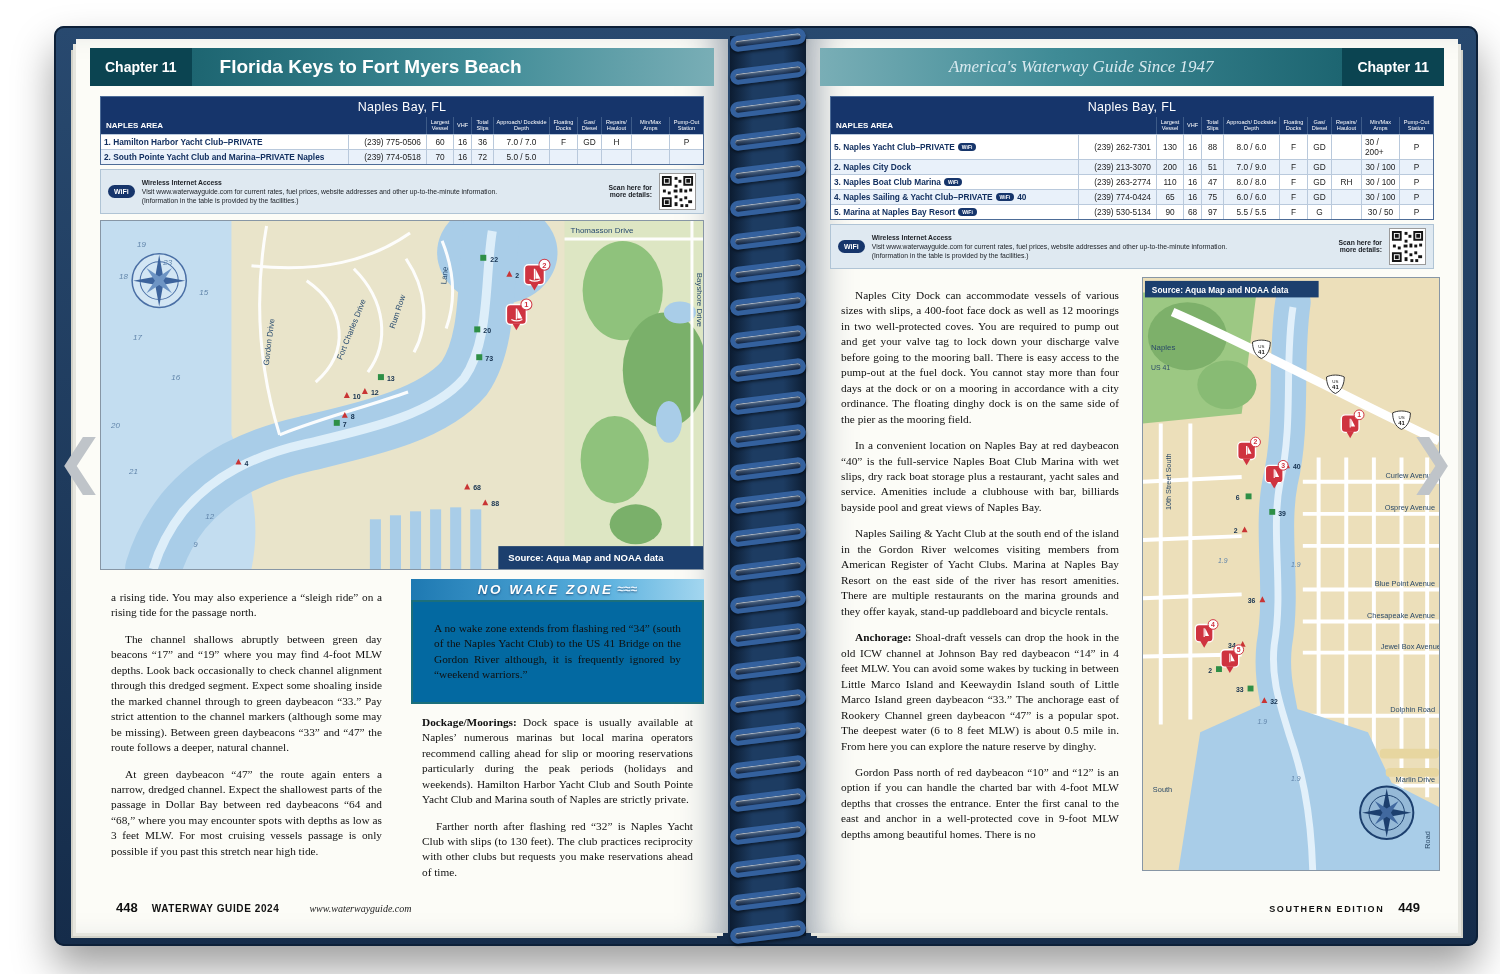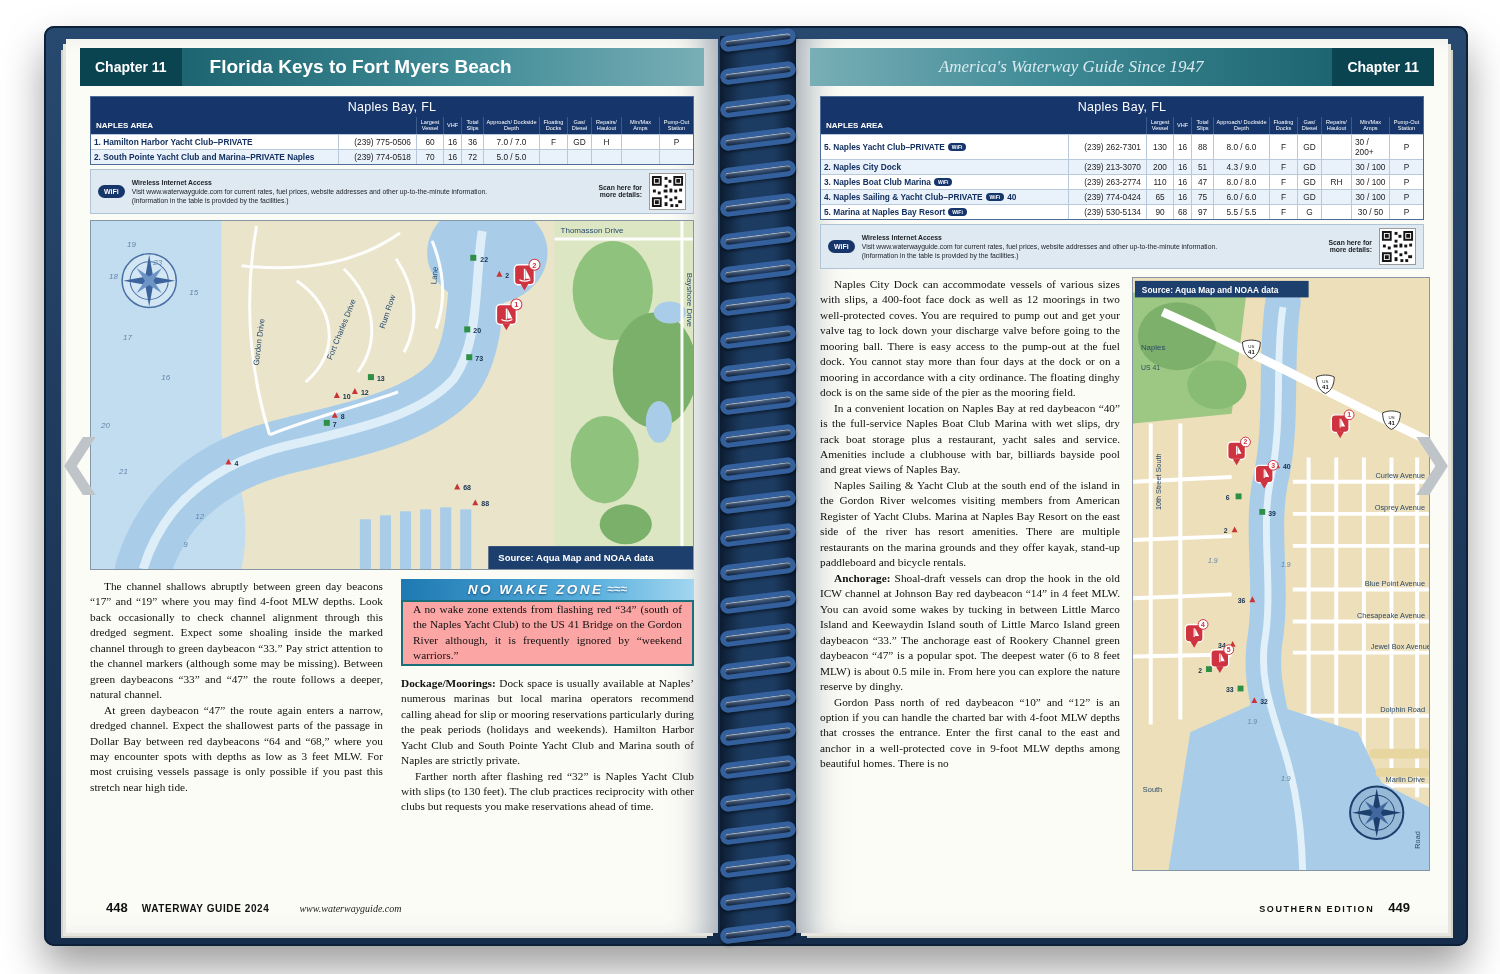--- a/index.html
+++ b/index.html
@@ -1,21 +1,21 @@
 <!DOCTYPE html>
 <html><head>
 <meta charset="utf-8">
 <style>
   *{margin:0;padding:0;box-sizing:border-box}
   html,body{width:1500px;height:974px;background:#ffffff;overflow:hidden;
     font-family:"Liberation Sans",sans-serif;}
   .stage{position:relative;width:1500px;height:974px;background:#fff}
 
   
-  .book{position:absolute;left:44px;top:26px;width:1424px;height:920px;
+  .book{position:absolute;left:54px;top:26px;width:1424px;height:920px;
     background:linear-gradient(180deg,#28496f,#152c4a);border-radius:10px;
     box-shadow:0 22px 40px rgba(0,0,0,.38), inset 0 0 0 2px #0d2038;}
   .spine{position:absolute;left:676px;top:10px;width:76px;height:900px;
     background:linear-gradient(90deg,#0c1c31,#1d3c62 30%,#1d3c62 70%,#0c1c31);}
   .page{position:absolute;top:13px;height:894px;background:#fcfcf7;}
   .page.pl{left:22px;width:652px;
     box-shadow:-4px 4px 0 -1px #e6e6df,-8px 8px 0 -3px #d2d2c9,
       inset -34px 0 38px -26px rgba(35,55,85,.5);}
   .page.pr{left:752px;width:652px;
     box-shadow:4px 4px 0 -1px #e6e6df,8px 8px 0 -3px #d2d2c9,
@@ -82,30 +82,30 @@
   .map-wrap{position:relative;border:1px solid #8796a5;background:#bcd8ec;overflow:hidden;}
   .map-left-wrap{margin:6px 24px 0 24px;height:350px;}
   .map-right-wrap{flex:1;height:594px;}
   .mapsvg{display:block;width:100%;height:100%;}
   .mapsvg text{font-family:"Liberation Sans",sans-serif;}
 
   
   .cols{display:flex;gap:18px;margin:9px 24px 0 24px;}
   .col{flex:1;min-width:0}
   p.body{font-family:"Liberation Serif",serif;font-size:11.3px;line-height:1.37;
-    text-align:justify;color:#101010;margin:0;}
+    text-align:justify;color:#101010;margin:11px;}
   p.body.ind{text-indent:14px}
   .lead{font-weight:bold}
 
   .nowake{height:21px;display:flex;align-items:center;justify-content:center;gap:4px;
     background:linear-gradient(90deg,#1e79b2,#59b0de 65%,#a3d6ef);
     color:#fff;font-weight:bold;font-style:italic;font-size:13.5px;letter-spacing:2.5px;
     text-shadow:0 1px 2px rgba(0,20,60,.55);}
   .nowake .waves{font-style:normal;letter-spacing:0;color:#eaf6ff;font-size:12px}
-  .nowake-box{border:2px solid #1b6f7b;background:#fca5a5;padding:0 10px;margin:0 0 10px 0;}
+  .nowake-box{border:2px solid #1b6f7b;background:#0369a1;padding:8px 10px;margin:0 0 10px 0;}
 
   .main-right{display:flex;gap:12px;margin:8px 18px 0 24px;}
   .text-col{width:300px;flex:0 0 auto}
 
   
   .foot{position:absolute;bottom:18px;display:flex;align-items:baseline;gap:14px;}
   .foot.l{left:40px}
   .foot.r{right:38px}
   .f-num{font-weight:bold;font-size:13px;color:#111}
   .f-brand{font-weight:bold;font-size:10px;letter-spacing:.6px;color:#111}
@@ -316,20 +316,21 @@
           </g>
           <g>
             <rect x="396" y="327" width="204" height="23" fill="#1c3f6e"></rect>
             <text x="406" y="342" font-size="9.5" font-weight="bold" fill="#fff">Source: Aqua Map and NOAA data</text>
           </g>
         </svg>
       </div>
 
       <div class="cols">
         <div class="col">
+          <p class="body">a rising tide. You may also experience a “sleigh ride” on a rising tide for the passage north.</p>
           <p class="body ind">The channel shallows abruptly between green day beacons “17” and “19” where you may find 4-foot MLW depths. Look back occasionally to check channel alignment through this dredged segment. Expect some shoaling inside the marked channel through to green daybeacon “33.” Pay strict attention to the channel markers (although some may be missing). Between green daybeacons “33” and “47” the route follows a deeper, natural channel.</p>
           <p class="body ind">At green daybeacon “47” the route again enters a narrow, dredged channel. Expect the shallowest parts of the passage in Dollar Bay between red daybeacons “64 and “68,” where you may encounter spots with depths as low as 3 feet MLW. For most cruising vessels passage is only possible if you past this stretch near high tide.</p>
         </div>
         <div class="col">
           <div class="nowake">
             <span>NO WAKE ZONE</span>
             <span class="waves">≈≈≈</span>
           </div>
           <div class="nowake-box">
             <p class="body">A no wake zone extends from flashing red “34” (south of the Naples Yacht Club) to the US 41 Bridge on the Gordon River although, it is frequently ignored by “weekend warriors.”</p>
@@ -385,21 +386,21 @@
             <div class="mt-c"></div>
             <div class="mt-c">30 / 200+</div>
             <div class="mt-c">P</div>
           </div>
           <div class="mt-row alt">
             <div class="mt-c name">2. Naples City Dock</div>
             <div class="mt-c phone">(239) 213-3070</div>
             <div class="mt-c">200</div>
             <div class="mt-c">16</div>
             <div class="mt-c">51</div>
-            <div class="mt-c">4.3 / 9.0</div>
+            <div class="mt-c">7.0 / 9.0</div>
             <div class="mt-c">F</div>
             <div class="mt-c">GD</div>
             <div class="mt-c"></div>
             <div class="mt-c">30 / 100</div>
             <div class="mt-c">P</div>
           </div>
           <div class="mt-row">
             <div class="mt-c name">
               <span>3. Naples Boat Club Marina</span>
               <span class="wifi-pill">WiFi</span>

